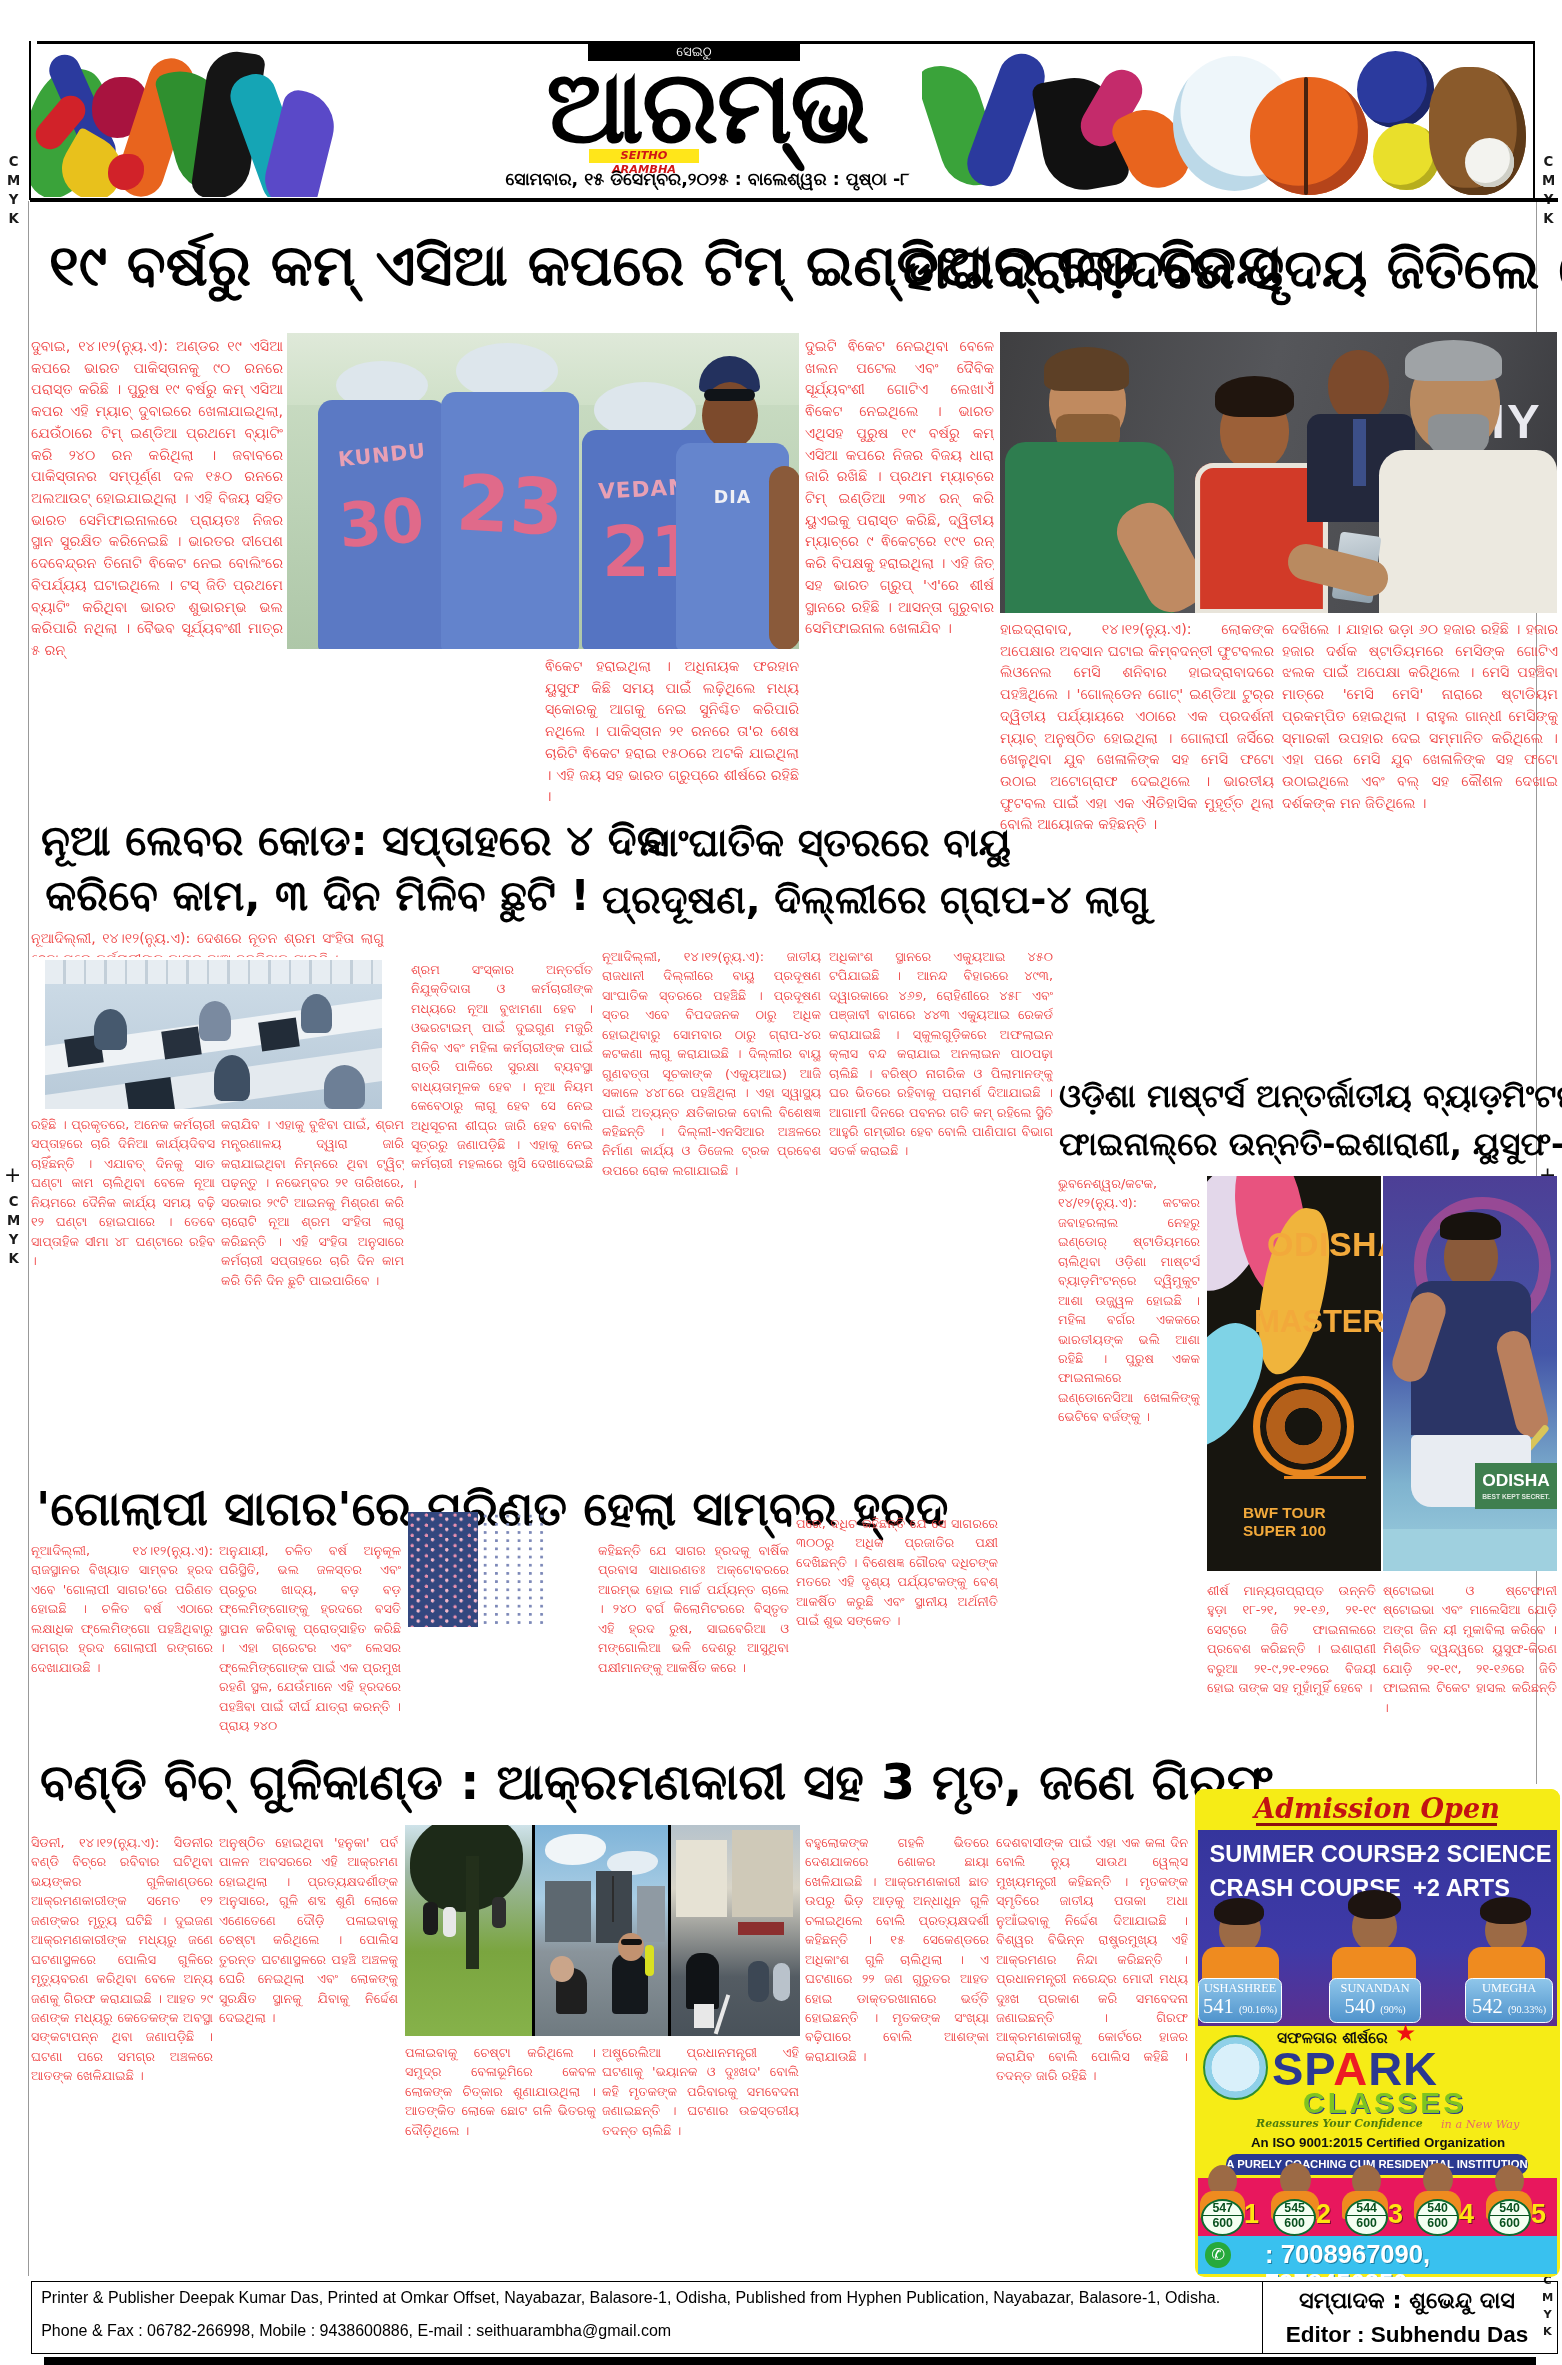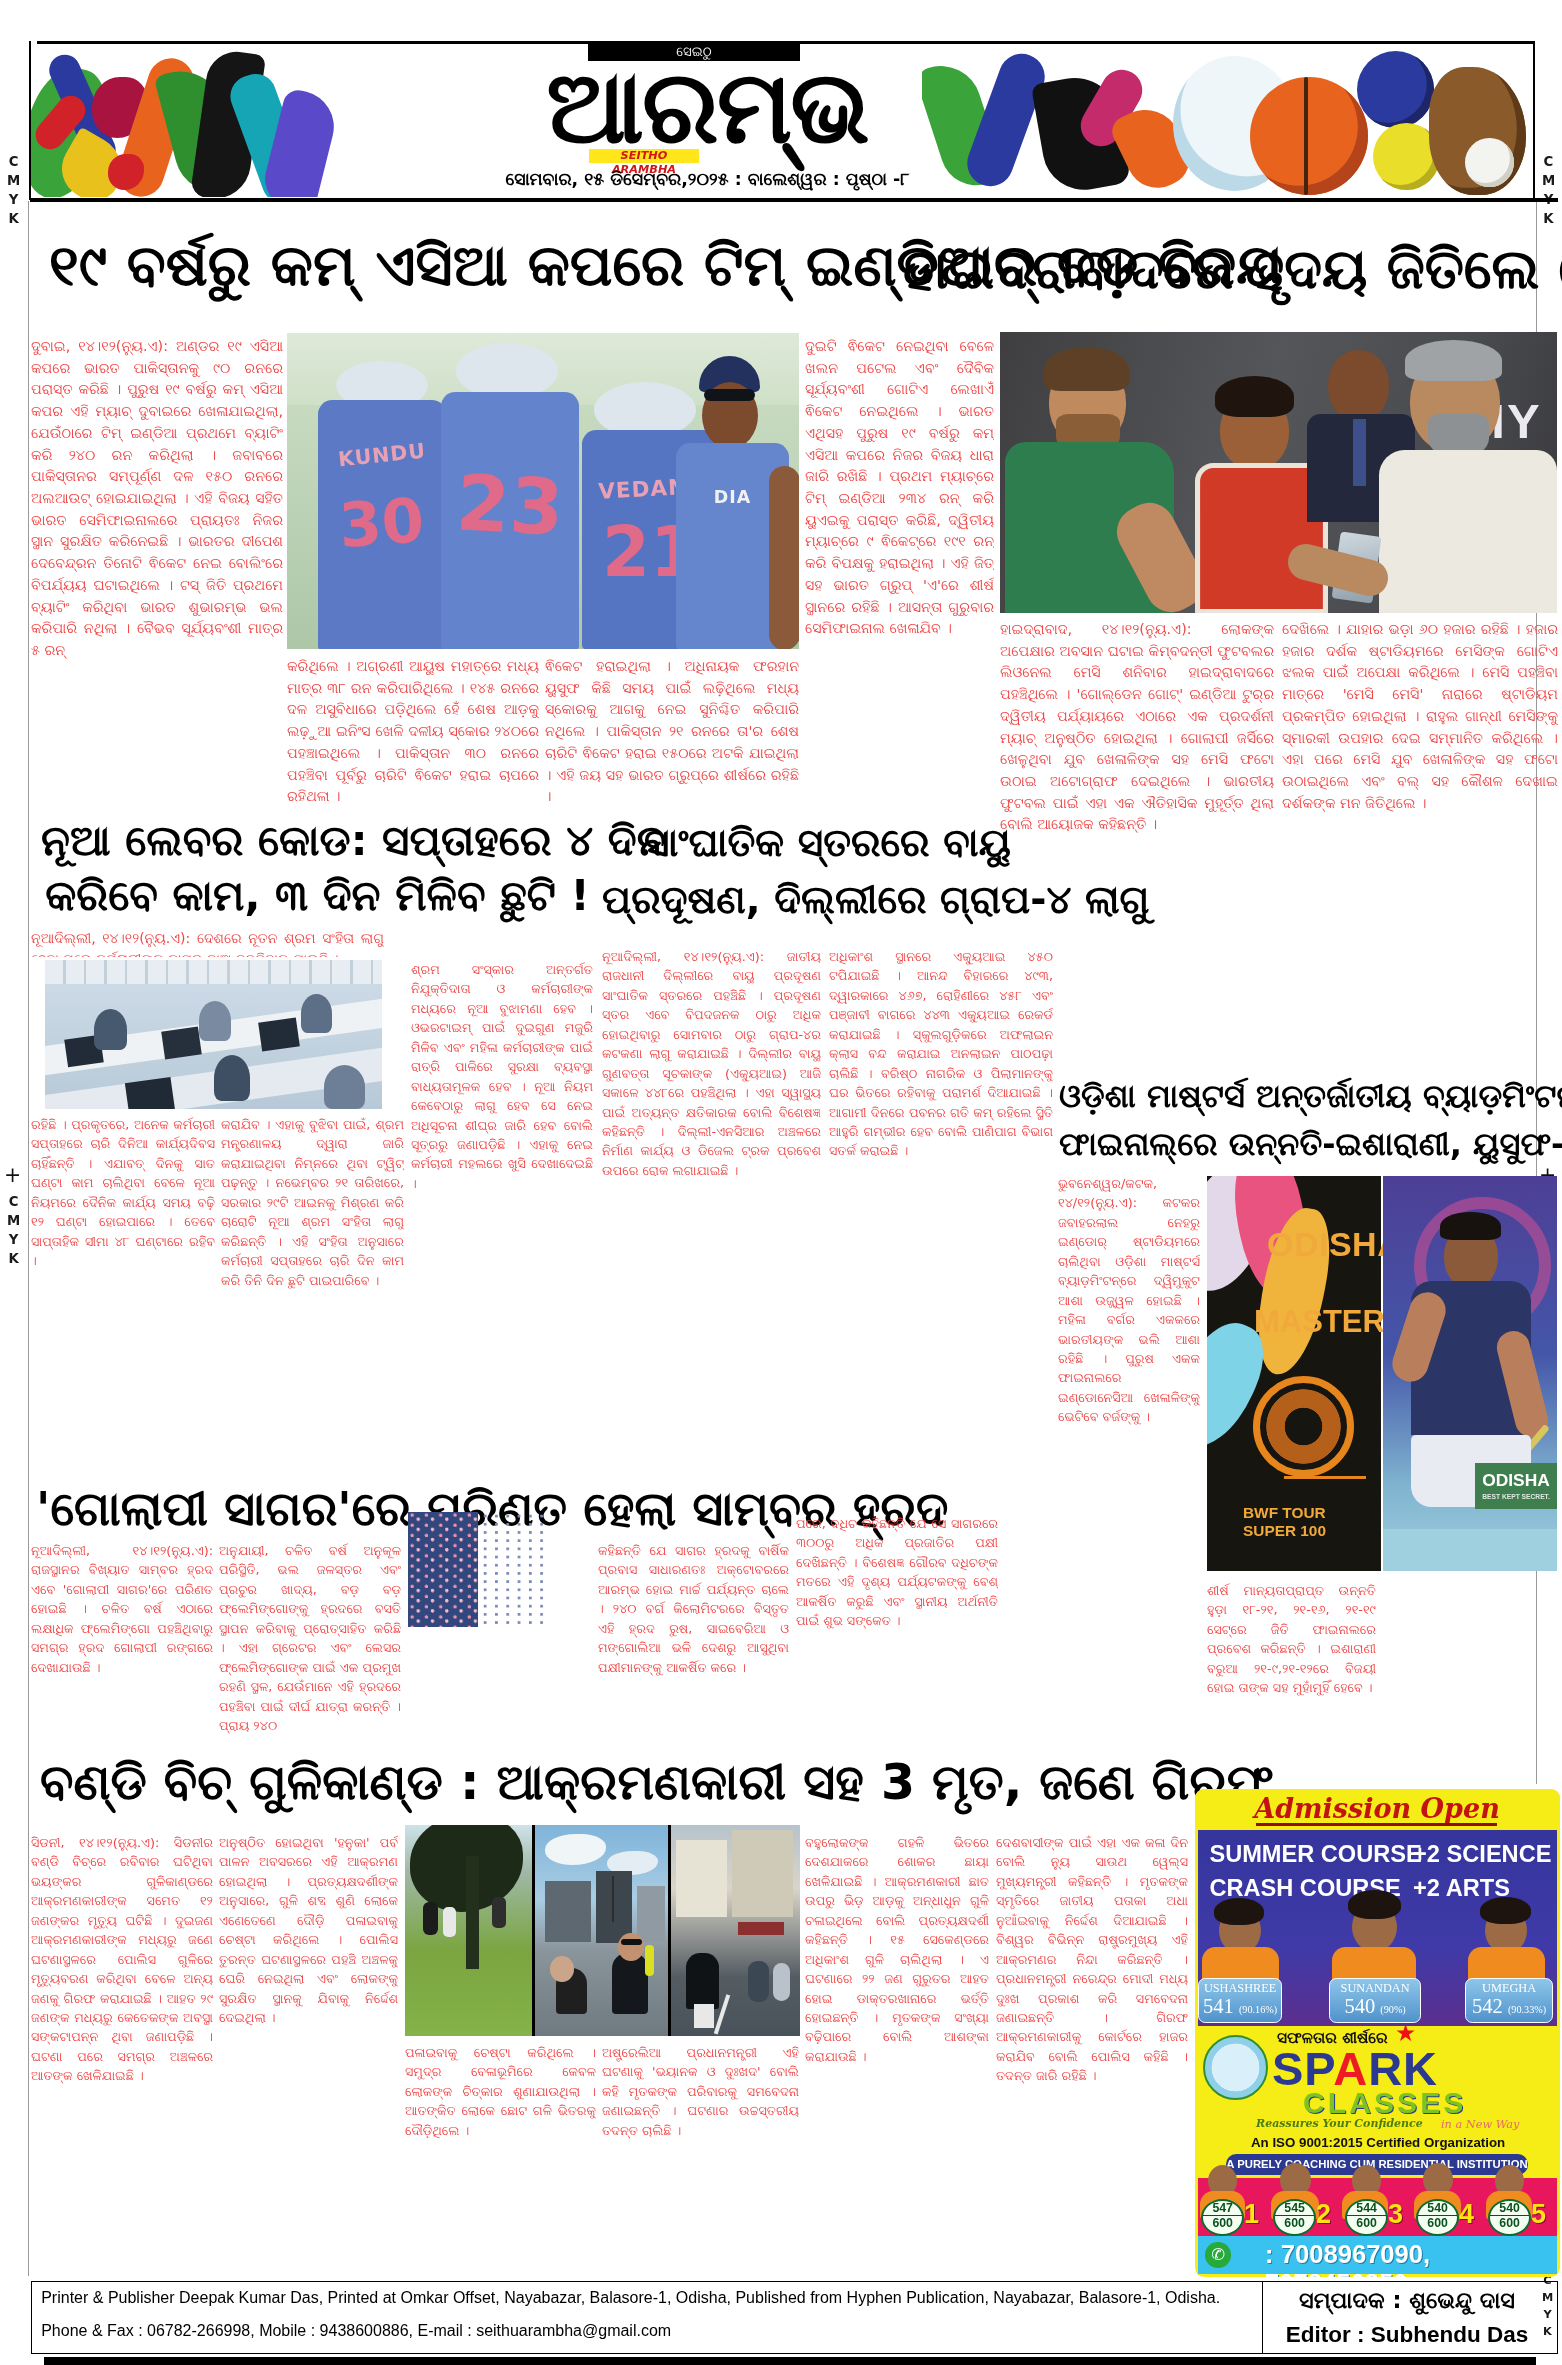--- a/index.html
+++ b/index.html
@@ -124,21 +124,20 @@
     <div class="jersey-num" style="left:312px;top:179px;width:102px;font-size:69px;">21</div>
 
     <div class="abs" style="left:412px;top:23px;width:61px;height:36px;background:#23315e;border-radius:31px 31px 5.1px 5.1px;"></div>
     <div class="head" style="left:415px;top:49px;width:56px;height:67px;background:#7c4a2c;"></div>
     <div class="abs" style="left:417px;top:56px;width:51px;height:12.3px;background:#101418;border-radius:6.1px;"></div>
     <div class="torso" style="left:389px;top:110px;width:113px;height:207px;background:#6585cd;"></div>
     <div class="jersey-name" style="left:407px;top:154px;width:77px;font-size:17.4px;color:#f0f0f5;">DIA</div>
     <div class="abs" style="left:482px;top:133px;width:31px;height:184px;background:#8a5a3a;border-radius:15.4px;"></div>
   </div>
 
-  <div class="bt abs" style="left:287px;top:656px;width:252px;height:145px;font-size:14.3px;">କରିଥିଲେ । ଅଗ୍ରଣୀ ଆୟୁଷ ମହାତ୍ରେ ମଧ୍ୟ ମାତ୍ର ୩୮ ରନ କରିପାରିଥିଲେ । ୧୪୫ ରନରେ ଦଳ ଅସୁବିଧାରେ ପଡ଼ିଥିଲେ ହେଁ ଶେଷ ଆଡ଼କୁ ଲଢ଼ୁଆ ଇନିଂସ ଖେଳି ଦଳୀୟ ସ୍କୋର ୨୪୦ରେ ପହଞ୍ଚାଇଥିଲେ । ପାକିସ୍ତାନ ୩୦ ରନରେ ପହଞ୍ଚିବା ପୂର୍ବରୁ ଚାରିଟି ଵିକେଟ ହରାଇ ଚାପରେ ରହିଥିଲା ।</div>
   <div class="bt abs" style="left:545px;top:656px;width:254px;height:145px;font-size:14.3px;">ଵିକେଟ ହରାଇଥିଲା । ଅଧିନାୟକ ଫରହାନ ୟୁସୁଫ କିଛି ସମୟ ପାଇଁ ଲଢ଼ିଥିଲେ ମଧ୍ୟ ସ୍କୋରକୁ ଆଗକୁ ନେଇ ସୁନିଶ୍ଚିତ କରିପାରି ନଥିଲେ । ପାକିସ୍ତାନ ୨୧ ରନରେ ତା'ର ଶେଷ ଚାରିଟି ଵିକେଟ ହରାଇ ୧୫୦ରେ ଅଟକି ଯାଇଥିଲା । ଏହି ଜୟ ସହ ଭାରତ ଗ୍ରୁପ୍‌ରେ ଶୀର୍ଷରେ ରହିଛି ।</div>
 
   <div class="bt abs" style="left:805px;top:336px;width:189px;height:730px;font-size:14.3px;">ଦୁଇଟି ଵିକେଟ ନେଇଥିବା ବେଳେ ଖଲନ ପଟେଲ ଏବଂ ଦୈବିକ ସୂର୍ଯ୍ୟବଂଶୀ ଗୋଟିଏ ଲେଖାଏଁ ଵିକେଟ ନେଇଥିଲେ । ଭାରତ ଏଥିସହ ପୁରୁଷ ୧୯ ବର୍ଷରୁ କମ୍ ଏସିଆ କପରେ ନିଜର ବିଜୟ ଧାରା ଜାରି ରଖିଛି । ପ୍ରଥମ ମ୍ୟାଚ୍‌ରେ ଟିମ୍ ଇଣ୍ଡିଆ ୨୩୪ ରନ୍ କରି ୟୁଏଇକୁ ପରାସ୍ତ କରିଛି, ଦ୍ୱିତୀୟ ମ୍ୟାଚ୍‌ରେ ୯ ଵିକେଟ୍‌ରେ ୧୯୧ ରନ୍ କରି ବିପକ୍ଷକୁ ହରାଇଥିଲା । ଏହି ଜିତ୍ ସହ ଭାରତ ଗ୍ରୁପ୍ 'ଏ'ରେ ଶୀର୍ଷ ସ୍ଥାନରେ ରହିଛି । ଆସନ୍ତା ଗୁରୁବାର ସେମିଫାଇନାଲ ଖେଳାଯିବ ।</div>
 
   <div class="photo abs" style="left:1000px;top:332px;width:557px;height:281px;background:linear-gradient(105deg,#3f3f41 0%,#55565a 45%,#4a4b4f 75%,#39393d 100%);">
     <div class="abs" style="right:15.4px;top:61px;font-size:49px;font-weight:800;color:#e9e9ef;font-family:'Liberation Sans',sans-serif;letter-spacing:2px;">HY</div>
 
     <div class="abs" style="left:49px;top:28px;width:77px;height:87px;background:#c08a5f;border-radius:48%;"></div>
     <div class="abs" style="left:44px;top:15.4px;width:85px;height:44px;background:#5d4026;border-radius:50% 50% 20% 20%;"></div>
     <div class="abs" style="left:56px;top:82px;width:64px;height:41px;background:#8a5e36;border-radius:20% 20% 45% 45%;"></div>
@@ -219,20 +218,21 @@
       <div class="abs" style="left:136px;top:241px;width:7.2px;height:77px;background:#d9c559;transform:rotate(40deg);border-radius:3.6px;"></div>
       <div class="abs" style="left:28px;top:259px;width:120px;height:72px;background:#e8ecf2;border-radius:5.1px 5.1px 20.5px 20.5px;"></div>
       <div class="abs" style="left:92px;top:287px;width:82px;height:46px;background:#3f7f4f;">
         <div class="abs adtxt" style="left:7.2px;top:7.2px;font-size:17.4px;color:#fff;">ODISHA</div>
         <div class="abs adtxt" style="left:7.2px;top:30px;font-size:6.7px;color:#dfe8df;">BEST KEPT SECRET.</div>
       </div>
       <div class="abs" style="left:0px;top:353px;width:174px;height:42px;background:#9fd0df;"></div>
     </div>
   </div>
   <div class="bt abs bt-sm" style="left:1207px;top:1581px;width:169px;height:161px;">ଶୀର୍ଷ ମାନ୍ୟତାପ୍ରାପ୍ତ ଉନ୍ନତି ହୁଡ଼ା ୧୮-୨୧, ୨୧-୧୬, ୨୧-୧୯ ସେଟ୍‌ରେ ଜିତି ଫାଇନାଲରେ ପ୍ରବେଶ କରିଛନ୍ତି । ଇଶାରାଣୀ ବରୁଆ ୨୧-୯,୨୧-୧୨ରେ ବିଜୟୀ ହୋଇ ତାଙ୍କ ସହ ମୁହାଁମୁହିଁ ହେବେ ।</div>
+  <div class="bt abs bt-sm" style="left:1383px;top:1581px;width:174px;height:161px;">ଷ୍ଟୋଇଭା ଓ ଷ୍ଟେଫାନୀ ଷ୍ଟୋଇଭା ଏବଂ ମାଲେସିଆ ଯୋଡ଼ି ଅଙ୍ଗ ଜିନ ୟୀ ମୁକାବିଲା କରିବେ । ମିଶ୍ରିତ ଦ୍ୱନ୍ଦ୍ୱରେ ୟୁସୁଫ-କିରଣ ଯୋଡ଼ି ୨୧-୧୯, ୨୧-୧୬ରେ ଜିତି ଫାଇନାଲ ଟିକେଟ ହାସଲ କରିଛନ୍ତି ।</div>
 
   <div class="hl abs" style="left:36px;top:1481px;font-size:47px;">'ଗୋଲାପୀ ସାଗର'ରେ ପରିଣତ ହେଲା ସାମ୍ବର ହ୍ରଦ</div>
   <div class="bt abs bt-sm" style="left:31px;top:1541px;width:182px;height:199px;">ନୂଆଦିଲ୍ଲୀ, ୧୪।୧୨(ନ୍ୟୁ.ଏ): ରାଜସ୍ଥାନର ବିଖ୍ୟାତ ସାମ୍ବର ହ୍ରଦ ଏବେ 'ଗୋଲାପୀ ସାଗର'ରେ ପରିଣତ ହୋଇଛି । ଚଳିତ ବର୍ଷ ଏଠାରେ ଲକ୍ଷାଧିକ ଫ୍ଲେମିଙ୍ଗୋ ପହଞ୍ଚିଥିବାରୁ ସମଗ୍ର ହ୍ରଦ ଗୋଲାପୀ ରଙ୍ଗରେ ଦେଖାଯାଉଛି ।</div>
   <div class="bt abs bt-sm" style="left:219px;top:1541px;width:182px;height:199px;">ଅନୁଯାୟୀ, ଚଳିତ ବର୍ଷ ଅନୁକୂଳ ପରିସ୍ଥିତି, ଭଲ ଜଳସ୍ତର ଏବଂ ପ୍ରଚୁର ଖାଦ୍ୟ, ବଡ଼ ବଡ଼ ଫ୍ଲେମିଙ୍ଗୋଙ୍କୁ ହ୍ରଦରେ ବସତି ସ୍ଥାପନ କରିବାକୁ ପ୍ରୋତ୍ସାହିତ କରିଛି । ଏହା ଗ୍ରେଟର ଏବଂ ଲେସର ଫ୍ଲେମିଙ୍ଗୋଙ୍କ ପାଇଁ ଏକ ପ୍ରମୁଖ ରହଣି ସ୍ଥଳ, ଯେଉଁମାନେ ଏହି ହ୍ରଦରେ ପହଞ୍ଚିବା ପାଇଁ ଦୀର୍ଘ ଯାତ୍ରା କରନ୍ତି । ପ୍ରାୟ ୨୪୦</div>
   <div class="photo abs" style="left:408px;top:1512px;width:141px;height:115px;">
     <div class="abs" style="left:0;top:0;width:70px;height:115px;background:#33477f;background-image:radial-gradient(circle at 4.1px 3.1px,#e891b0 0 1.5px,transparent 2px),radial-gradient(circle at 10.2px 7.2px,#f3b8cb 0 1.5px,transparent 2px);background-size:14.3px 10.2px;"></div>
     <div class="abs" style="left:72px;top:0;width:70px;height:115px;background:linear-gradient(180deg,#ecd8e4 0%,#c8d4ea 100%);background-image:radial-gradient(circle at 5.1px 4.1px,#7d89b8 0 1.3px,transparent 1.7px);background-size:11.3px 8.2px;"></div>
   </div>
   <div class="bt abs bt-sm" style="left:598px;top:1541px;width:191px;height:199px;">କହିଛନ୍ତି ଯେ ସାଗର ହ୍ରଦକୁ ବାର୍ଷିକ ପ୍ରବାସ ସାଧାରଣତଃ ଅକ୍ଟୋବରରେ ଆରମ୍ଭ ହୋଇ ମାର୍ଚ୍ଚ ପର୍ଯ୍ୟନ୍ତ ଚାଲେ । ୨୪୦ ବର୍ଗ କିଲୋମିଟରରେ ବିସ୍ତୃତ ଏହି ହ୍ରଦ ରୁଷ, ସାଇବେରିଆ ଓ ମଙ୍ଗୋଲିଆ ଭଳି ଦେଶରୁ ଆସୁଥିବା ପକ୍ଷୀମାନଙ୍କୁ ଆକର୍ଷିତ କରେ ।</div>
   <div class="bt abs bt-sm" style="left:796px;top:1514px;width:202px;height:225px;">ପରେ, ଦଧିଚ କହିଛନ୍ତି ଯେ ସେ ସାଗରରେ ୩୦୦ରୁ ଅଧିକ ପ୍ରଜାତିର ପକ୍ଷୀ ଦେଖିଛନ୍ତି । ବିଶେଷଜ୍ଞ ଗୌରବ ଦଧିଚଙ୍କ ମତରେ ଏହି ଦୃଶ୍ୟ ପର୍ଯ୍ୟଟକଙ୍କୁ ବେଶ୍ ଆକର୍ଷିତ କରୁଛି ଏବଂ ସ୍ଥାନୀୟ ଅର୍ଥନୀତି ପାଇଁ ଶୁଭ ସଙ୍କେତ ।</div>

